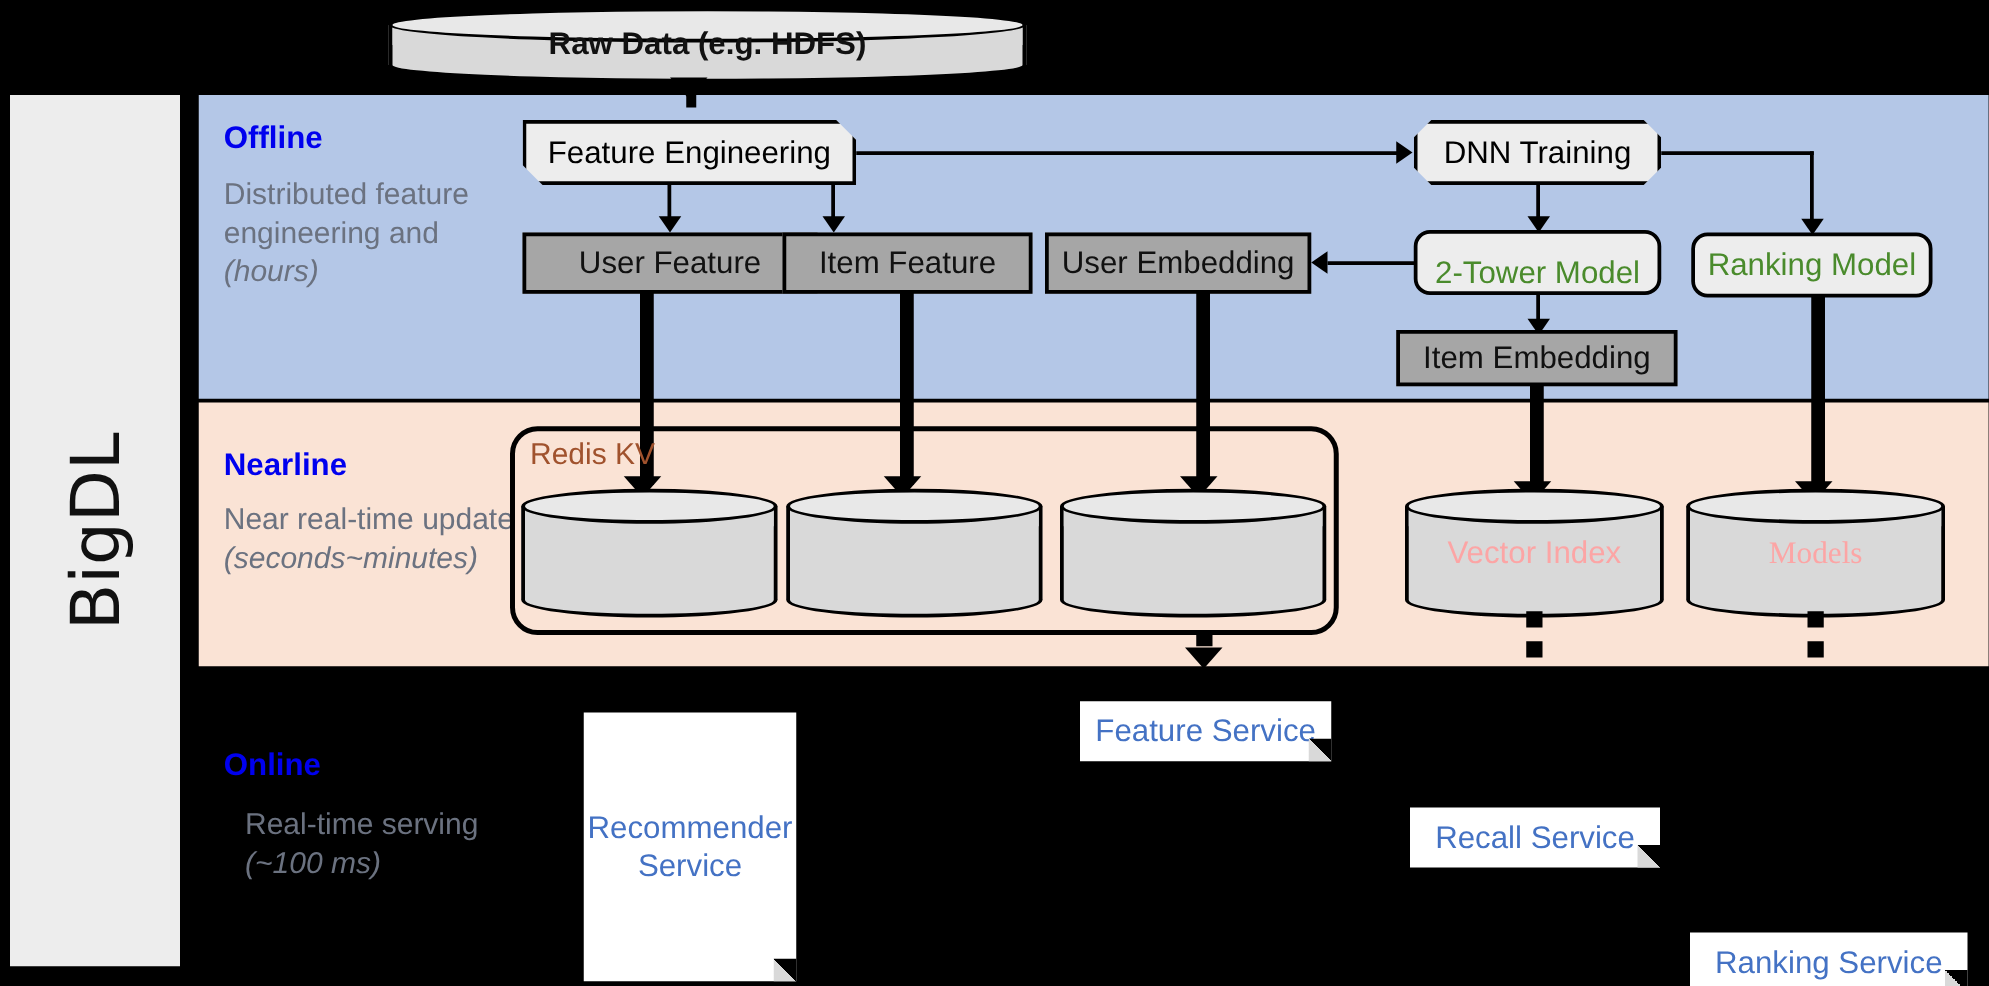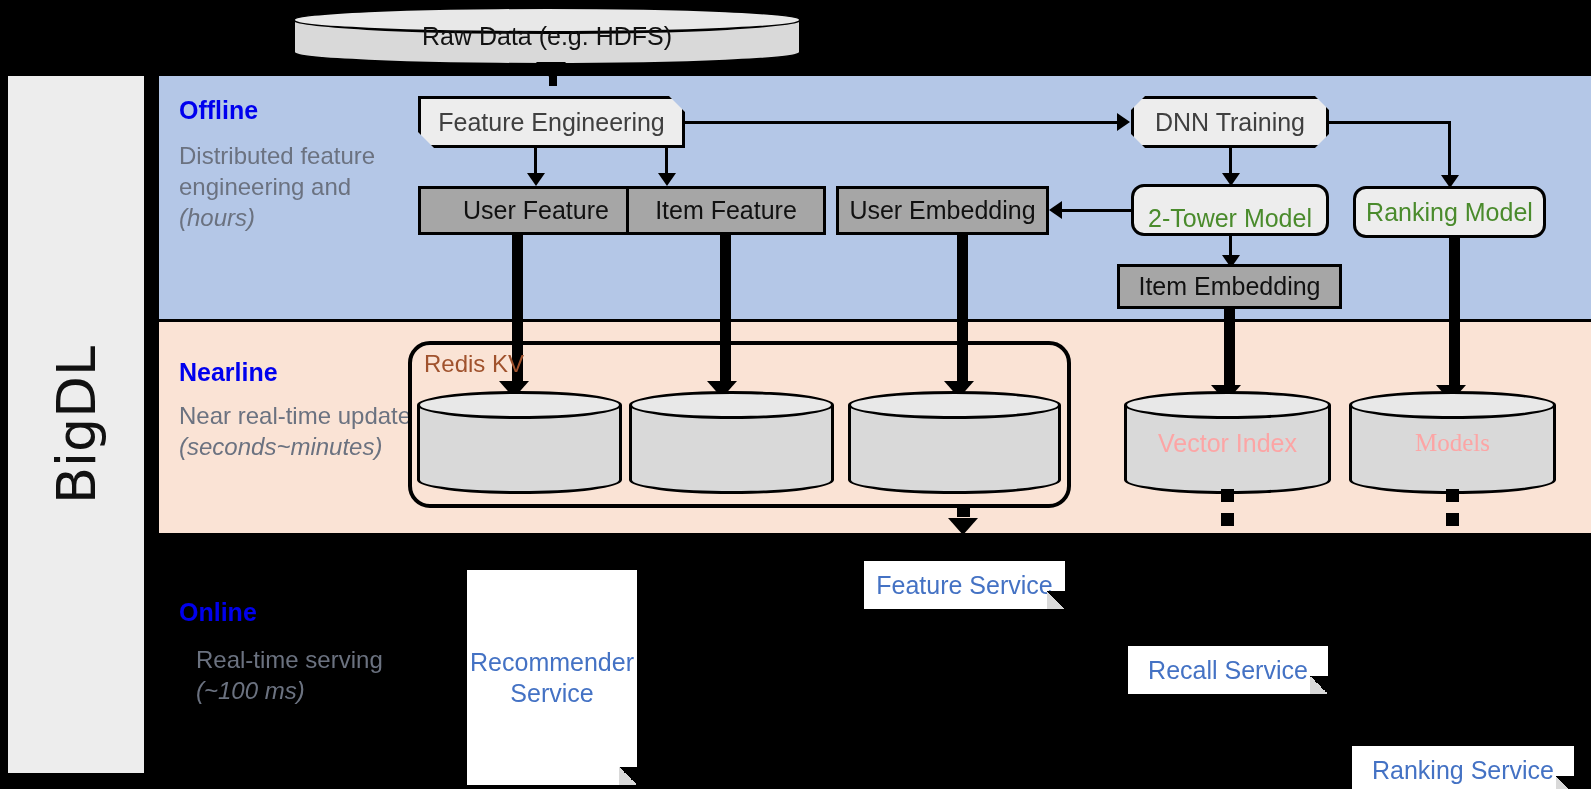--- a/index.html
+++ b/index.html
@@ -33,21 +33,21 @@
 
   
   .node{position:absolute;box-sizing:border-box;display:flex;
         align-items:center;justify-content:center;text-align:center;}
 
   
   .gray-box{background:#a6a6a6;border:3px solid #000;color:#111;font-size:25px;}
 
   
   .proc{background:#ededed;border:3px solid #000;font-size:25px;}
-  .proc.blue-txt{color:#404040;}
+  .proc.blue-txt{color:#000000;}
   .proc.green-txt{color:#4a8b2c;}
   .rounded{border-radius:13px;}
   
   .notch-fe{clip-path:polygon(0 0, calc(100% - 16px) 0, 100% 16px, 100% 100%, 16px 100%, 0 calc(100% - 16px));}
   .notch-dnn{clip-path:polygon(14px 0, calc(100% - 14px) 0, 100% 14px, 100% calc(100% - 14px),
               calc(100% - 14px) 100%, 14px 100%, 0 calc(100% - 14px), 0 14px);}
 
   
   .doc{background:#fff;color:#4472c4;font-size:25px;line-height:31px;}
   .doc .fold{position:absolute;right:0;bottom:0;width:18px;height:18px;
@@ -100,21 +100,21 @@
 
   <div class="band-title" id="t-offline">Offline</div>
   <div class="band-sub" id="s-offline"><span>Distributed feature engineering and </span><i>(hours)</i></div>
 
   <div class="band-title" id="t-nearline">Nearline</div>
   <div class="band-sub" id="s-nearline"><span>Near real-time update </span><i>(seconds~minutes)</i></div>
 
   <div class="band-title" id="t-online">Online</div>
   <div class="band-sub" id="s-online"><span>Real-time serving </span><i>(~100 ms)</i></div>
 
-  <div class="cyl" style="left:292px;top:6px;width:510px;height:60px;">
+  <div class="cyl" style="left:311px;top:6px;width:510px;height:60px;font-weight:bold;">
     <div class="bottom"></div>
     <div class="body"></div>
     <div class="cap"></div>
     <div class="top"></div>
     <div class="lbl" style="color:#111;">Raw Data (e.g. HDFS)</div>
   </div>
   <div class="ln thin-v" style="left:549px;top:66px;width:8px;height:20px;"></div>
   <div class="arrow-down fat" style="left:536px;top:62px;"></div>
 
   <div class="node proc blue-txt notch-fe" style="left:418px;top:96px;width:267px;height:52px;">

